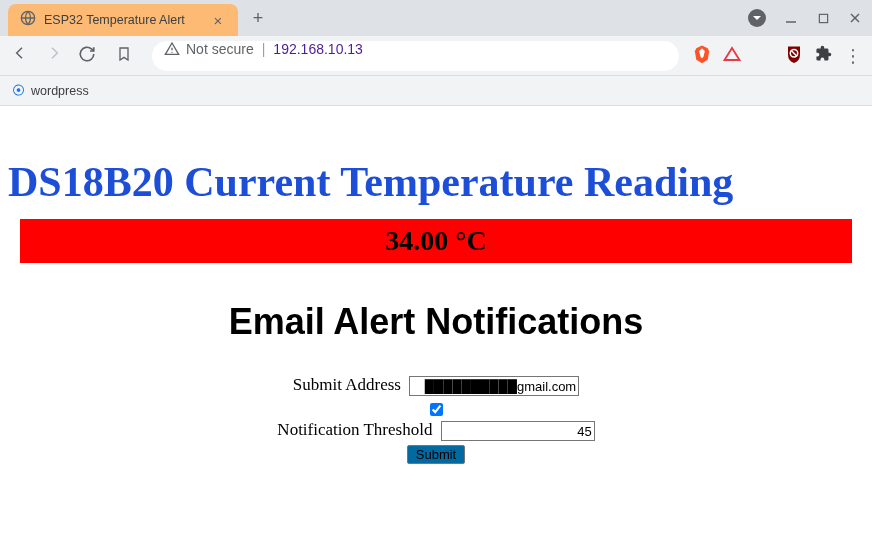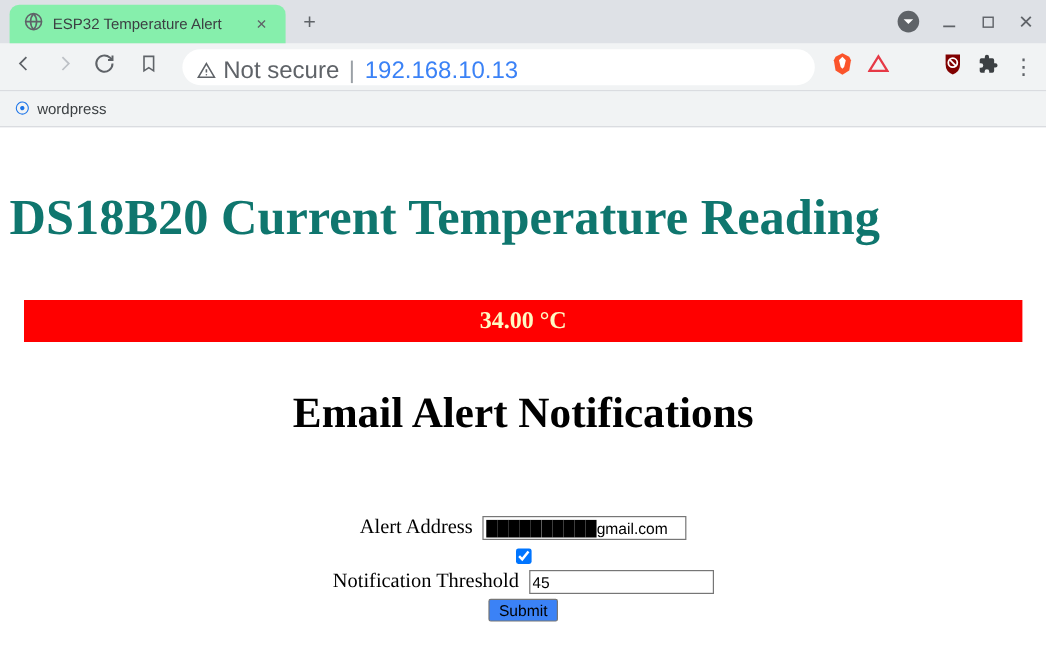--- a/index.html
+++ b/index.html
@@ -1,53 +1,53 @@
 <!DOCTYPE html>
 <html><head>
   <meta charset="utf-8">
   <style>
     * { box-sizing: border-box; margin: 0; padding: 0; }
     body { font-family: Arial, sans-serif; background: #fff; width: 872px; height: 549px; overflow: hidden; }
     
     .chrome-top { background: #dee1e6; }
     .tab-bar { display: flex; align-items: center; height: 36px; padding-left: 8px; }
-    .tab { display: flex; align-items: center; background: #86efac; border-radius: 8px 8px 0 0; padding: 0 12px; height: 32px; margin-top: 4px; min-width: 230px; gap: 8px; }
+    .tab { display: flex; align-items: center; background: #fdba74; border-radius: 8px 8px 0 0; padding: 0 12px; height: 32px; margin-top: 4px; min-width: 230px; gap: 8px; }
     .tab-title { font-size: 12.5px; color: #3c4043; flex: 1; }
     .tab-close { width: 16px; height: 16px; display: flex; align-items: center; justify-content: center; color: #5f6368; font-size: 15px; cursor: pointer; }
     .new-tab { width: 28px; height: 28px; display: flex; align-items: center; justify-content: center; color: #5f6368; font-size: 18px; margin-left: 6px; cursor: pointer; }
     .window-controls { margin-left: auto; display: flex; align-items: center; gap: 18px; padding-right: 10px; }
     .incognito-circle { width: 18px; height: 18px; border-radius: 50%; background: #5f6368; display:flex; align-items:center; justify-content:center;}
     .wc { width: 14px; height: 14px; display:flex; align-items:center; justify-content:center; color:#5f6368; }
     
     .toolbar { background: #f1f3f4; display: flex; align-items: center; height: 40px; padding: 0 10px; gap: 14px; border-bottom: 1px solid #dadce0; }
     .nav-arrow { color: #5f6368; font-size: 18px; width: 20px; text-align: center; }
     .nav-arrow.disabled { color: #bdc1c6; }
     .reload { color: #5f6368; }
     .bookmark-icon { color: #5f6368; margin-left: 6px; margin-right: 6px;}
-    .addr-bar { flex: 1; background: #fff; border-radius: 16px; height: 30px; display: flex; align-items: flex-end; padding: 0 12px; gap: 8px; color: #5f6368; font-size: 20px; }
+    .addr-bar { flex: 1; background: #fff; border-radius: 16px; height: 30px; display: flex; align-items: flex-start; padding: 0 12px; gap: 8px; color: #5f6368; font-size: 14px; }
     .addr-warn { display: flex; align-items: center; gap: 6px; }
     .addr-sep { color: #9aa0a6; }
-    .addr-url { color: #3b82f6; }
+    .addr-url { color: #4c1d95; }
     .ext-icons { display: flex; align-items: center; gap: 12px; }
     
     .bookmarks-bar { background: #f1f3f4; height: 30px; display: flex; align-items: center; padding: 0 12px; gap: 6px; font-size: 12.5px; color: #3c4043; border-bottom: 1px solid #dadce0; }
     .bm-icon { color: #1a73e8; font-size: 13px; }
     
     .page { padding-top: 40px; }
-    .page-h1 { font-family: 'Times New Roman', serif; font-weight: bold; font-size: 42px; margin: 12px 0 44px 8px; color: #0f766e; white-space: nowrap; }
-    .temp-band { background: #ff0000; color: #fef9c3; font-family: 'Times New Roman', serif; font-weight: bold; font-size: 20px; text-align: center; padding: 6px 0; margin: 0 20px; }
-    .page-h2 { font-family: Liberation Serif, serif; font-weight: bold; font-size: 36px; text-align: center; margin: 38px 0 64px 0; color: #000; }
+    .page-h1 { font-family: 'Times New Roman', serif; font-weight: bold; font-size: 42px; margin: 12px 0 13px 8px; color: #1d4ed8; white-space: nowrap; }
+    .temp-band { background: #ff0000; color: #000000; font-family: 'Times New Roman', serif; font-weight: bold; font-size: 28px; text-align: center; padding: 6px 0; margin: 0 20px; }
+    .page-h2 { font-family: Liberation Sans, sans-serif; font-weight: bold; font-size: 36px; text-align: center; margin: 38px 0 32px 0; color: #000; }
     .form-area { text-align: center; font-family: 'Times New Roman', serif; font-size: 17px; color: #000; }
     .form-row { margin: 2px 0; }
     .form-row label { margin-right: 4px; }
-    .form-row input[type="text"] { font-family: Arial, sans-serif; font-size: 13px; padding: 1px 2px; border: 1px solid #767676; height: 20px; vertical-align: middle; }
+    .form-row input[type="text"] { font-family: Arial, sans-serif; font-size: 13px; padding: 1px 2px; border: 1px solid #767676; height: 20px; vertical-align: middle; text-align: right; }
     .email-input { width: 170px; }
     .thresh-input { width: 154px; }
     .form-row input[type="checkbox"] { vertical-align: middle; accent-color: #0075ff; }
-    .submit-btn { font-family: Arial, sans-serif; font-size: 13px; padding: 1px 8px; background: #3b82f6; border: 1px solid #767676; border-radius: 2px; cursor: pointer; margin-top: 2px; }
+    .submit-btn { font-family: Arial, sans-serif; font-size: 13px; padding: 1px 8px; background: #0369a1; border: 1px solid #767676; border-radius: 2px; cursor: pointer; margin-top: 2px; }
   </style>
 </head>
 <body>
 
 <div class="chrome-top">
   <div class="tab-bar">
     <div class="tab">
       <span>
         <svg width="16" height="16" viewBox="0 0 24 24" fill="none" stroke="#5f6368" stroke-width="2">
             <circle cx="12" cy="12" r="10"></circle>
@@ -152,21 +152,21 @@
   </div>
 </div>
 
 <div class="page">
   <h1 class="page-h1">DS18B20 Current Temperature Reading</h1>
   <div class="temp-band">34.00 °C</div>
   <h2 class="page-h2">Email Alert Notifications</h2>
 
   <div class="form-area">
     <div class="form-row">
-      <label>Alert Address</label>
+      <label>Submit Address</label>
       <input type="text" class="email-input" id="email-field" value="██████████gmail.com" style="">
     </div>
     <div class="form-row">
       <input type="checkbox" id="enable-cb" checked="" style="">
     </div>
     <div class="form-row">
       <label>Notification Threshold</label>
       <input type="text" class="thresh-input" value="45" style="">
     </div>
     <div class="form-row">

